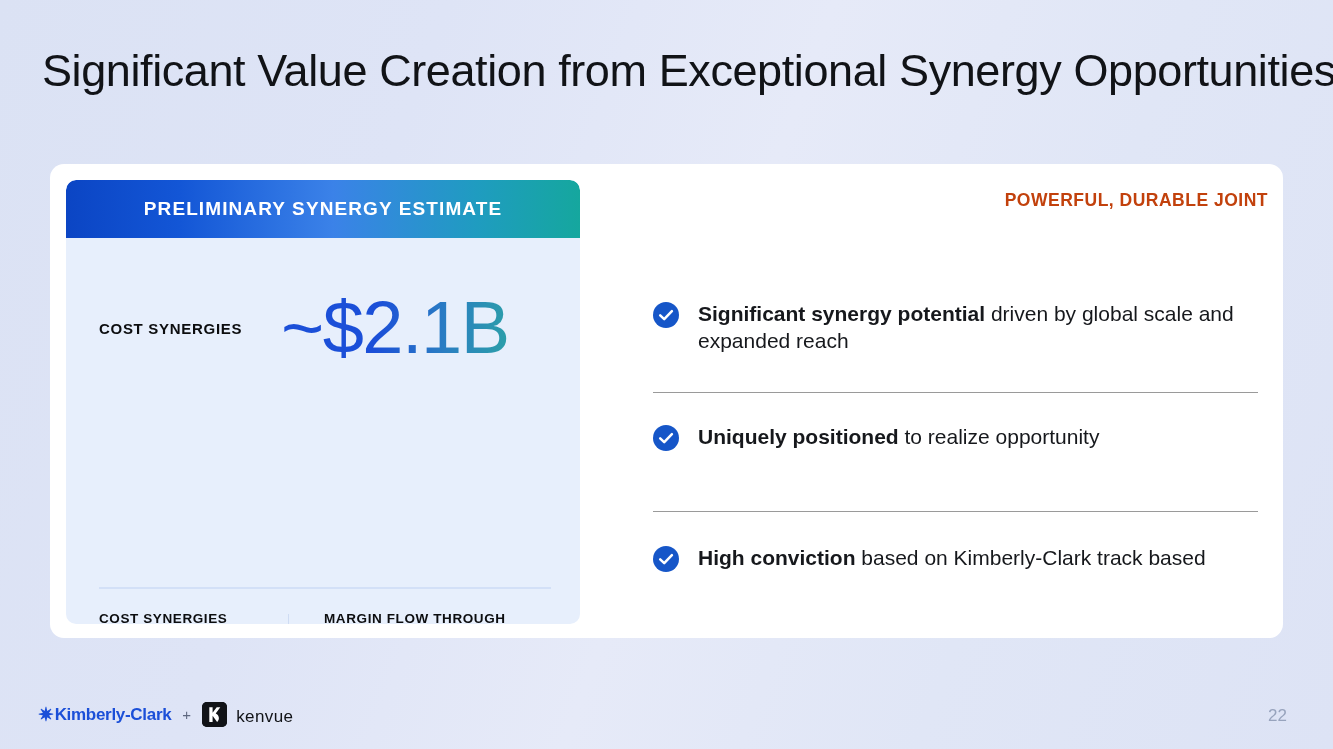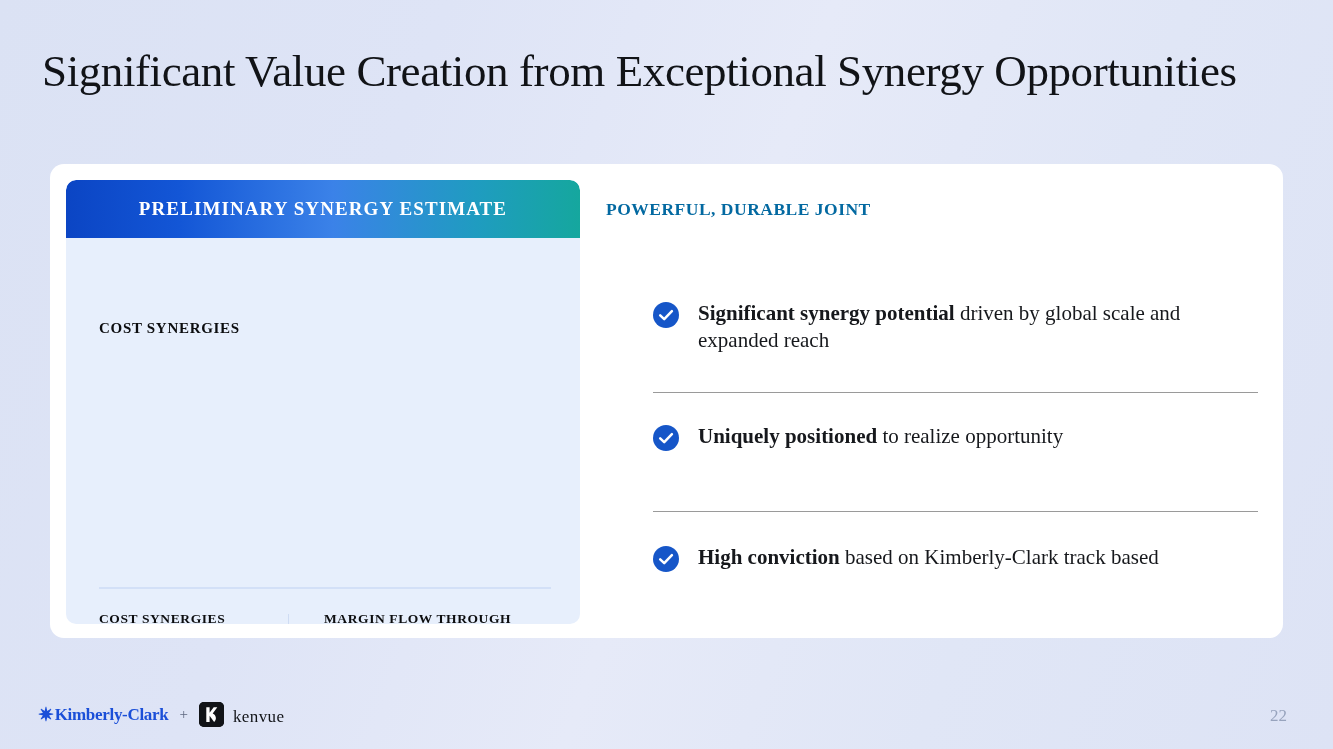--- a/index.html
+++ b/index.html
@@ -13,21 +13,20 @@
     font-family: "Liberation Sans", sans-serif;
     background: #ffffff;
   }
 
   .slide {
     position: relative;
     width: 1333px;
     height: 749px;
     background: linear-gradient(110deg, #dbe2f4 0%, #dee4f6 28%, #e6eaf8 52%, #e0e6f6 74%, #dde3f5 100%);
     overflow: hidden;
-    font-family: Liberation Serif, serif;
   }
 
   
   .slide-title {
     position: absolute;
     left: 42px;
     top: 42px;
     width: 1250px;
     font-size: 45px;
     line-height: 58px;
@@ -152,28 +151,28 @@
   .right-panel {
     position: absolute;
     left: 556px;
     top: 16px;
     width: 662px;
     height: 444px;
   }
   .right-heading {
     position: absolute;
     left: 0;
-    top: 19px;
+    top: 10px;
     width: 662px;
-    text-align: left;
+    text-align: right;
     font-size: 17.5px;
     font-weight: 800;
     letter-spacing: 0.5px;
     line-height: 21px;
-    color: #0369a1;
+    color: #c2410c;
   }
 
   .bullets {
     position: absolute;
     left: 47px;
     top: 108px;
     width: 615px;
   }
   .bullet {
     position: relative;
@@ -274,20 +273,21 @@
   <div class="content-card">
 
     <div class="left-panel">
 
       <div class="panel-header">
         <span class="panel-header-text">PRELIMINARY SYNERGY ESTIMATE</span>
       </div>
 
       <div class="total-row">
         <div class="total-label">COST SYNERGIES</div>
+        <div class="total-value">~$2.1B</div>
       </div>
 
       <div class="panel-divider"></div>
 
       <div class="sub-row">
         <div class="sub-col first">
           <div class="sub-label">COST SYNERGIES</div>
 
         </div>
         <div class="sub-col second">

